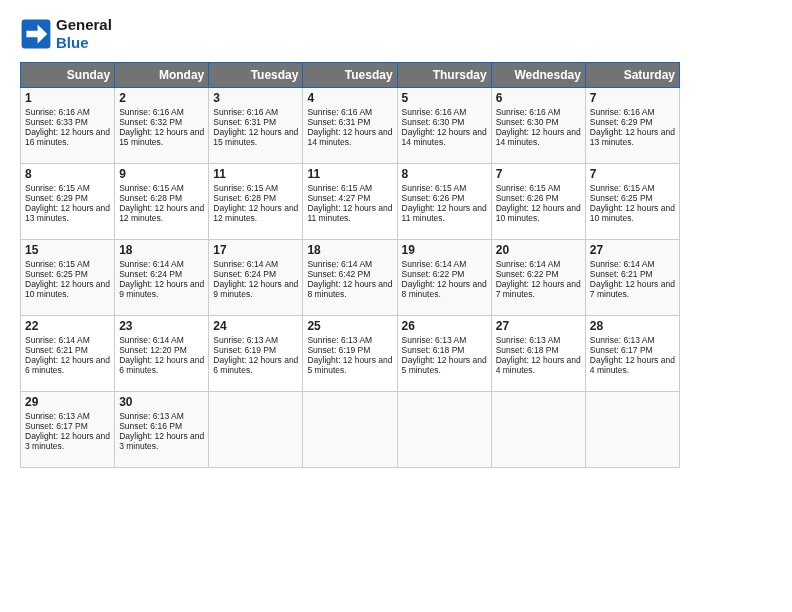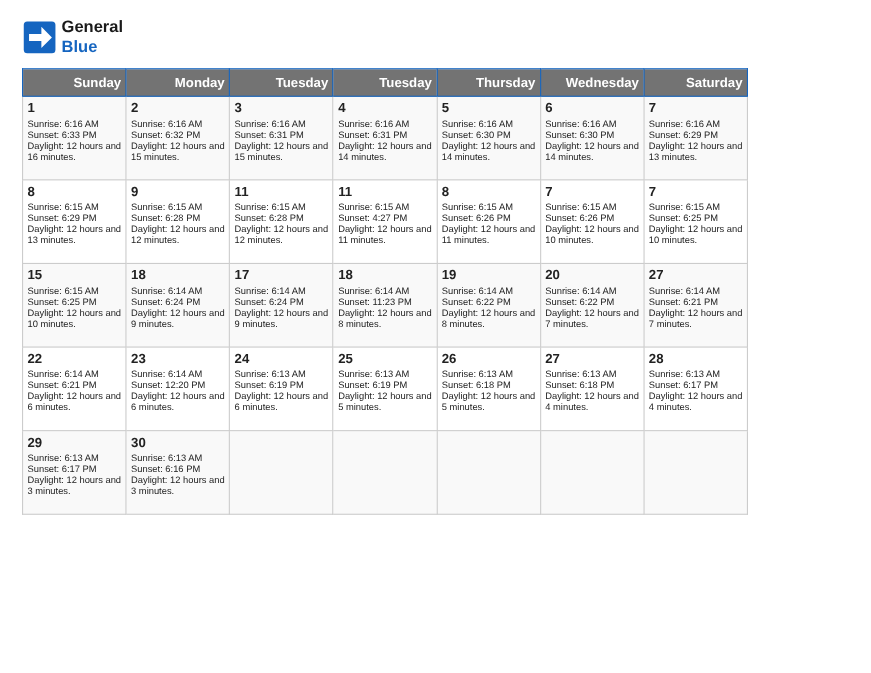--- a/index.html
+++ b/index.html
@@ -218,21 +218,21 @@
       </td>
           <td>
         <span class="day-num">17</span>
         <span>Sunrise: 6:14 AM</span><br>
         <span>Sunset: 6:24 PM</span><br>
         <span>Daylight: 12 hours and 9 minutes.</span>
       </td>
           <td>
         <span class="day-num">18</span>
         <span>Sunrise: 6:14 AM</span><br>
-        <span>Sunset: 11:23 PM</span><br>
+        <span>Sunset: 6:42 PM</span><br>
         <span>Daylight: 12 hours and 8 minutes.</span>
       </td>
           <td>
         <span class="day-num">19</span>
         <span>Sunrise: 6:14 AM</span><br>
         <span>Sunset: 6:22 PM</span><br>
         <span>Daylight: 12 hours and 8 minutes.</span>
       </td>
           <td>
         <span class="day-num">20</span>

